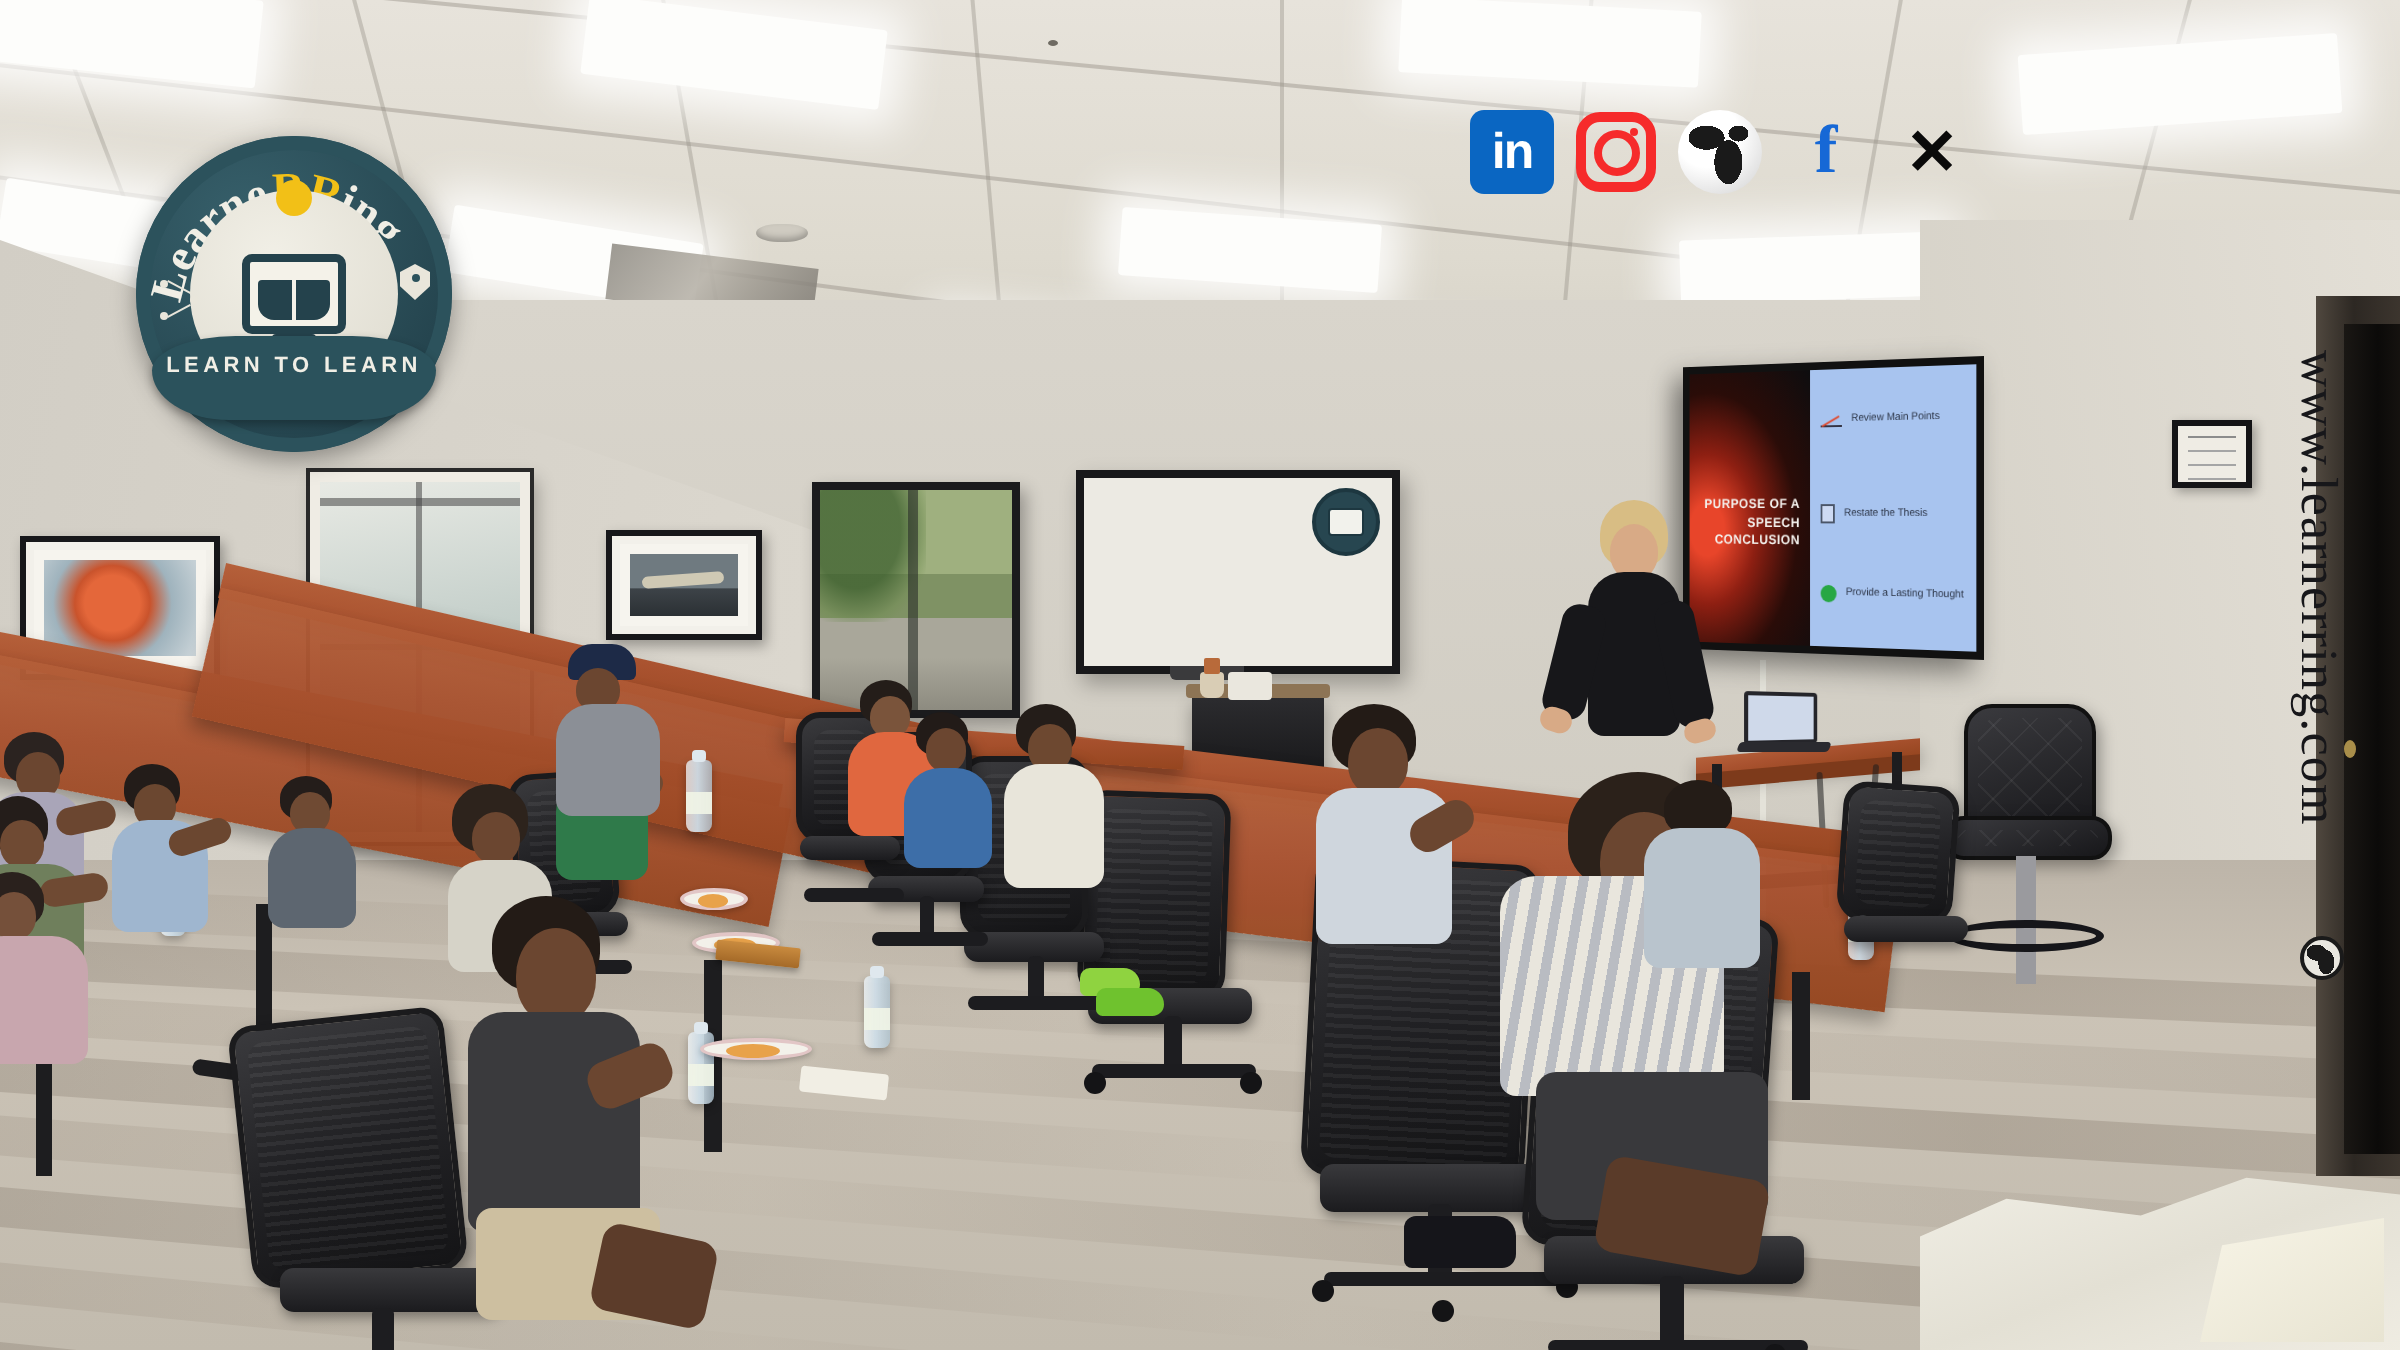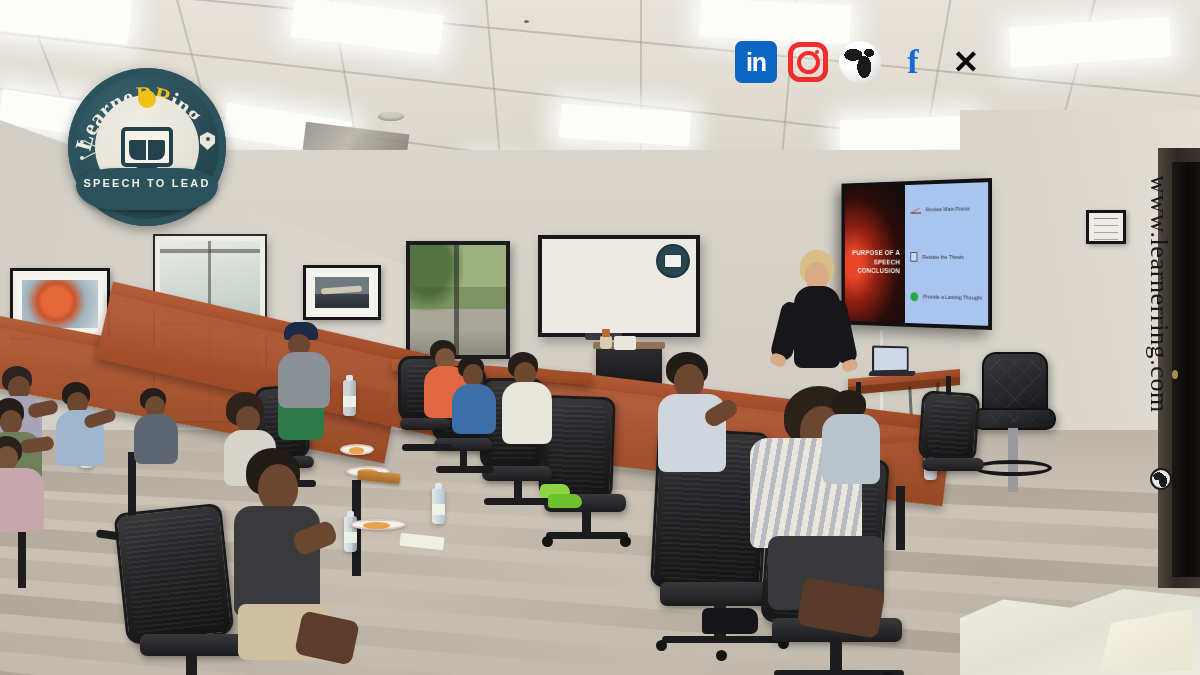--- a/index.html
+++ b/index.html
@@ -198,21 +198,21 @@
   .logo-shield{
     position:absolute; right:11px; top:64px; width:15px;height:18px;
     background:#e9e6db; clip-path: polygon(50% 0,100% 22%,100% 62%,50% 100%,0 62%,0 22%);
   }
   .logo-shield::after{content:"";position:absolute;left:50%;top:28%;transform:translateX(-50%);width:4px;height:4px;border-radius:50%;background:#2b525c;}
   .logo-node{position:absolute;left:12px;top:72px;width:20px;height:20px;}
   .logo-node i{position:absolute;width:4px;height:4px;border-radius:50%;background:#e9e6db;}
   .logo-node b{position:absolute;background:#e9e6db;height:1.2px;}
 
   
-  .social { position:absolute; left:735px; top:41px; display:flex; align-items:center; gap:11px; }
+  .social { position:absolute; left:735px; top:55px; display:flex; align-items:center; gap:11px; }
   .soc { width:42px;height:42px; display:flex;align-items:center;justify-content:center; position:relative;}
   .soc-li { background:#0a66c2; border-radius:7px; color:#fff; font-size:25px; font-weight:700; line-height:1; letter-spacing:-1px; font-family:"Liberation Sans",sans-serif;}
   .soc-ig { border:5px solid #f62b2b; border-radius:12px; width:40px;height:40px; }
   .soc-ig::after{content:"";position:absolute;width:15px;height:15px;border:4px solid #f62b2b;border-radius:50%;}
   .soc-ig::before{content:"";position:absolute;right:4px;top:3px;width:4px;height:4px;border-radius:50%;background:#f62b2b;}
   .soc-globe { border-radius:50%; background: radial-gradient(circle at 35% 30%, #fff 0 40%, #e7e7e7 70%, #cfcfcf 100%); overflow:hidden; }
   .soc-globe::after{
     content:""; position:absolute; inset:0;
     background:
       radial-gradient(ellipse 9px 6px at 34% 33%, #1a1a1a 0 100%, transparent 100%),
@@ -734,21 +734,21 @@
     <div class="logo-shield"></div>
     <div class="logo-node">
       <i style="left:0;top:0;"></i>
         <i style="left:0;top:16px;"></i>
         <i style="left:15px;top:8px;"></i>
       <b style="left:3px;top:3px;width:13px;transform:rotate(28deg);"></b>
       <b style="left:3px;top:15px;width:13px;transform:rotate(-28deg);"></b>
     </div>
 
     <div class="logo-banner">
-      <span>SPEECH TO LEAD</span>
+      <span>LEARN TO LEARN</span>
     </div>
   </div>
 
   <div class="social">
     <div class="soc soc-li">
       <span>in</span>
     </div>
     <div class="soc soc-ig"></div>
     <div class="soc soc-globe"></div>
     <div class="soc soc-fb">

